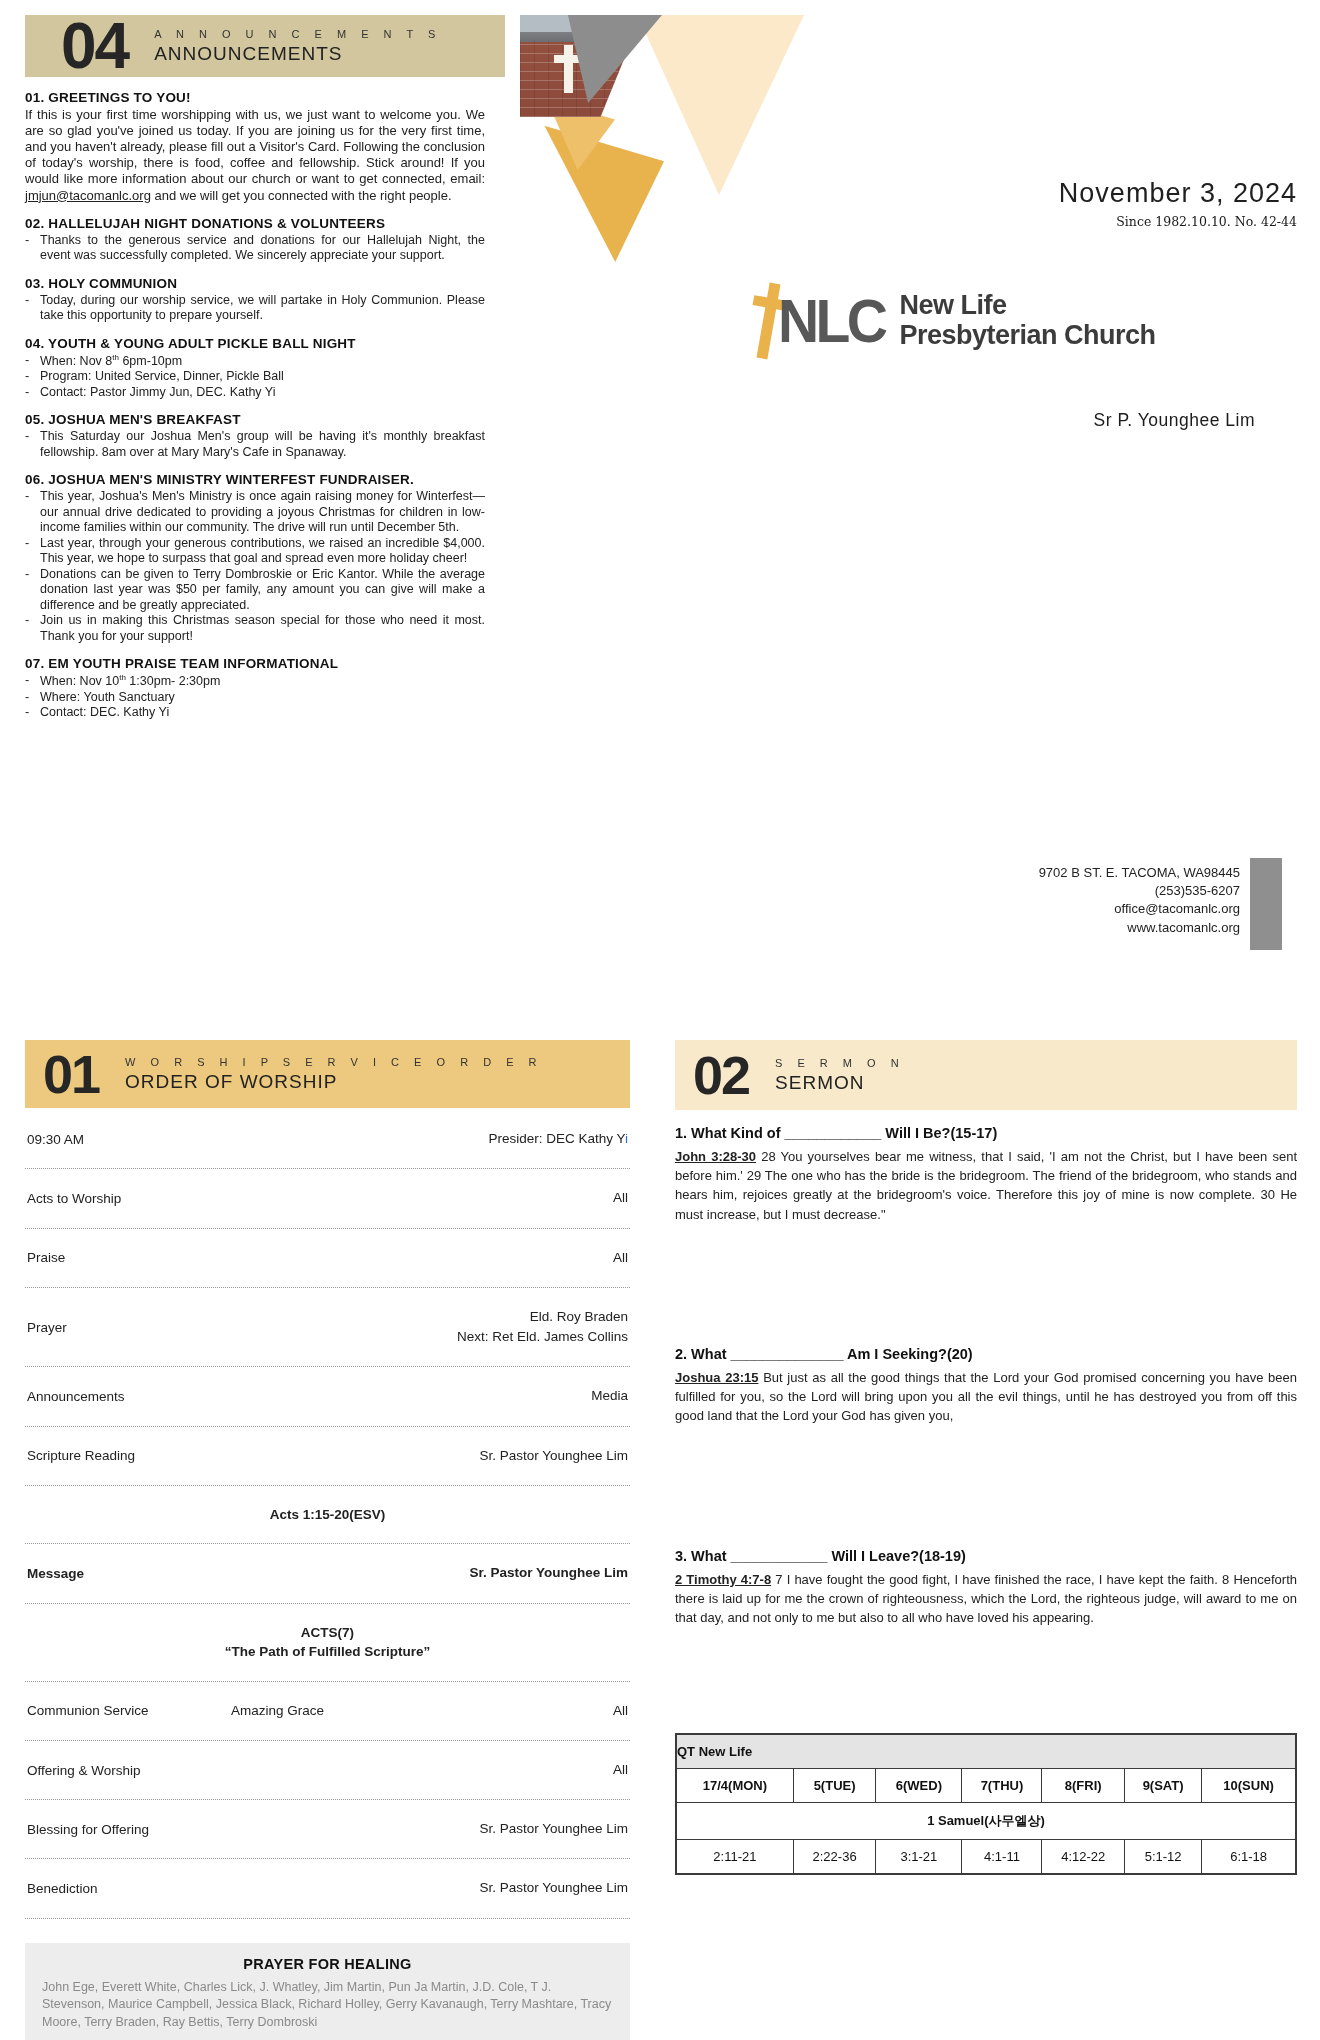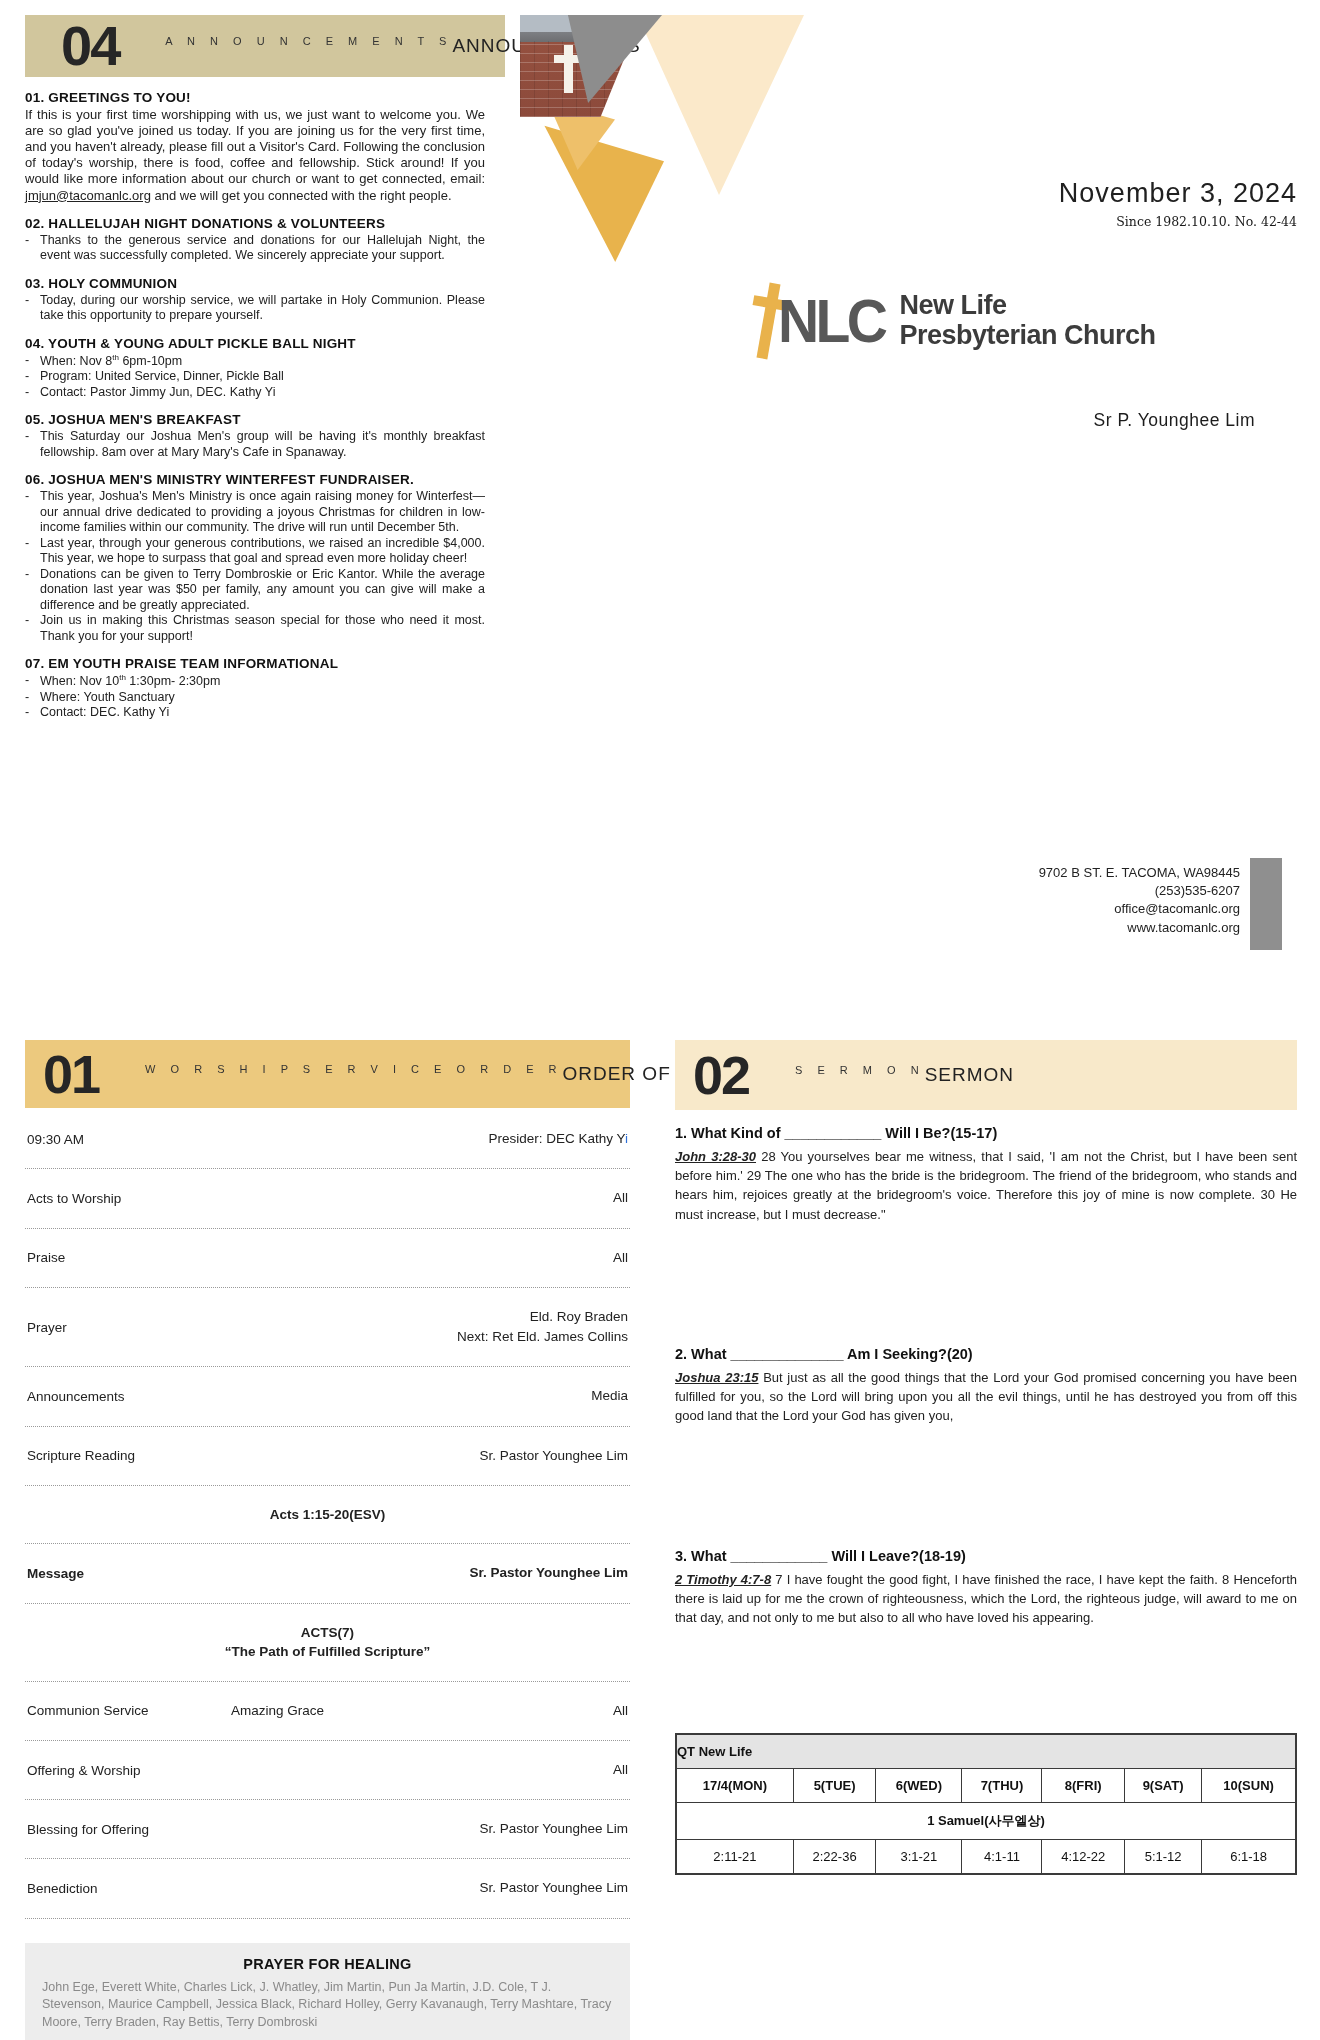--- a/index.html
+++ b/index.html
@@ -5,28 +5,28 @@
   * { margin:0; padding:0; box-sizing:border-box; }
   html,body { background:#fff; }
   body {
     width:1320px; height:2040px; position:relative;
     font-family:"Liberation Sans", sans-serif; color:#222;
     overflow:hidden;
   }
   
   .banner { display:flex; align-items:center; }
   .b-num { font-size:54px; font-weight:bold; color:#262626; letter-spacing:-2px; margin:0 26px 0 18px; line-height:1; }
-  .b-labels { display:flex; flex-direction:row;margin-left:20px; }
+  .b-labels { display:flex; flex-direction:column; }
   .b-kicker { font-size:11px; letter-spacing:6px; color:#333; margin-bottom:3px; white-space:nowrap; }
   .b-title { font-size:19px; color:#222; letter-spacing:1px; white-space:nowrap; }
 
   
   .col-ann { position:absolute; left:25px; top:15px; width:480px; }
   .ann-banner { background:#d1c69d; height:62px; }
-  .ann-banner .b-num { font-size:56px;margin-left:36px; }
+  .ann-banner .b-num { font-size:64px;margin-left:36px; }
   .ann-body-wrap { width:460px; margin-top:13px; }
   .ann-item { margin-bottom:12px; }
   .ann-title { font-weight:bold; font-size:13.5px; color:#111; margin-bottom:2px; letter-spacing:0.2px; }
   .ann-par { font-size:13px; line-height:1.24; text-align:justify; color:#222; }
   .bullet { display:flex; font-size:12.5px; line-height:1.24; color:#222; }
   .bullet::before { content:"-"; width:15px; flex:0 0 15px; }
   .bullet .btext { flex:1; text-align:justify; }
   .u { text-decoration:underline; }
   sup { font-size:8px; vertical-align:super; }
 
@@ -75,21 +75,21 @@
   .ph-title { text-align:center; font-weight:bold; font-size:14.5px; color:#111; margin-bottom:7px; letter-spacing:0.3px; }
   .ph-names { color:#8a8a8a; font-size:12.5px; line-height:1.42; }
 
   
   .col-sermon { position:absolute; left:675px; top:1040px; width:622px; }
   .ser-banner { background:#f8e9ca; height:70px; }
   .s-heading { font-size:19px; font-weight:bold; color:#111; margin:33px 0 0 12px; letter-spacing:0.3px; }
   .s-q { font-weight:bold; font-size:14.5px; color:#111; margin-top:15px; }
   .s-q.gap { margin-top:122px; }
   .s-p { font-size:13px; line-height:1.48; text-align:justify; color:#222; margin-top:6px; }
-  .s-ref { font-weight:bold; text-decoration:underline;font-style:italic; }
+  .s-ref { font-weight:bold; text-decoration:underline; }
 
   table.qt { width:100%; border-collapse:collapse; margin-top:106px; font-size:13px; color:#111; border:2px solid #3a3a3a; }
   table.qt td { border:1.5px solid #3a3a3a; text-align:center; padding:9px 2px; }
   table.qt .qt-head td { background:#e4e4e4; text-align:left; padding-left:0; font-weight:bold; }
   table.qt .qt-days td { font-weight:bold; }
   table.qt .qt-book td { font-weight:bold; }
 </style>
 </head>
 <body>
 

